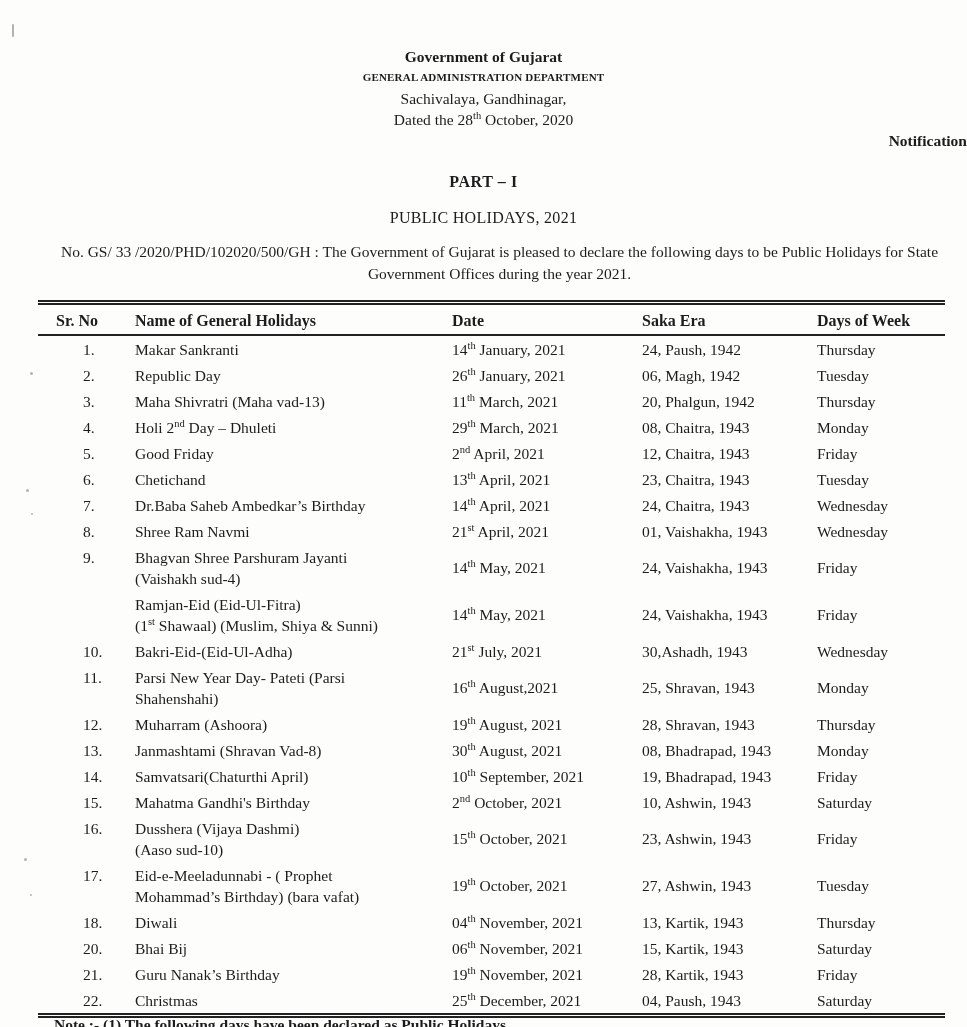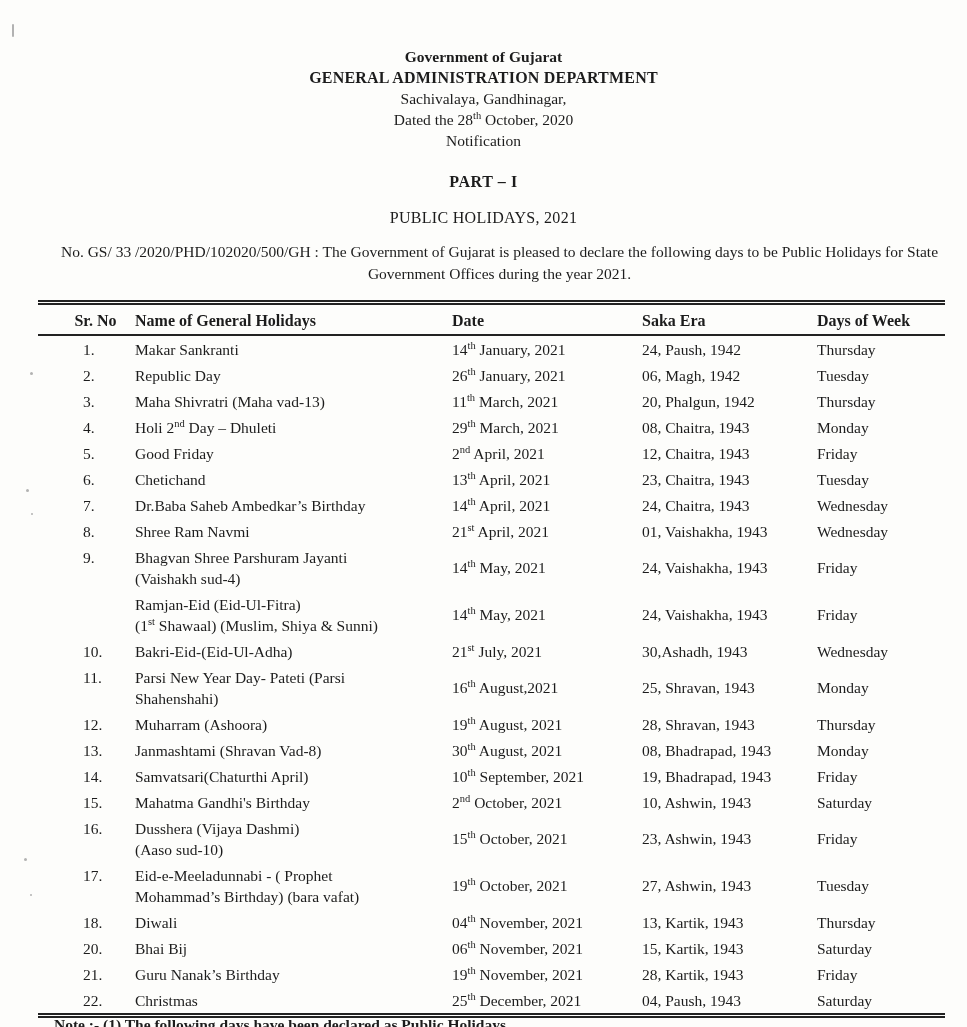--- a/index.html
+++ b/index.html
@@ -7,22 +7,22 @@
   .page {
     width: 967px; height: 1027px;
     background: #fdfdfb;
     position: relative;
     overflow: hidden;
     font-family: "Liberation Serif", "DejaVu Serif", serif;
     color: #1c1c1c;
   }
   .header { text-align: center; padding-top: 46px; font-size: 15.5px; line-height: 21px; }
   .org  { font-size: 15.5px; font-weight: bold; }
-  .dept { font-size: 16px; font-weight: bold; letter-spacing: 0.2px; }
-  .notif { font-weight: normal; }
+  .dept { font-size: 11px; font-weight: bold; letter-spacing: 0.2px; }
+  .notif { font-weight: bold; text-align: right; }
   .part { margin-top: 20px; font-size: 16px; font-weight: bold; letter-spacing: 0.6px; }
   .title { margin-top: 15px; font-size: 16px; font-weight: normal; letter-spacing: 0.3px; }
   .intro {
     font-size: 15.5px; line-height: 21.5px;
     margin: 13px 22px 16px 54px;
     text-align: center;
   }
   table.holidays {
     border-collapse: collapse;
     table-layout: fixed;
@@ -32,21 +32,21 @@
     border-bottom: 5px double #222;
     font-size: 15.5px;
   }
   thead th {
     font-weight: bold; font-size: 16px;
     text-align: left;
     border-bottom: 2px solid #222;
     padding: 5px 0 3px 0;
     line-height: 21px;
   }
-  th.c-sr { padding-left: 18px; text-align: center; }
+  th.c-sr { padding-left: 18px; }
   td { padding: 2.5px 0; line-height: 21px; vertical-align: middle; }
   td.c-sr   { padding-left: 45px; vertical-align: top; }
   td.c-name { vertical-align: top; white-space: pre-line; padding-right: 16px; }
   sup { font-size: 10.5px; line-height: 0; }
   .note {
     position: absolute; left: 54px; top: 1016px;
     font-size: 15.5px; font-weight: bold; white-space: nowrap;
   }
   .speck { position: absolute; background: #8a8a8a; opacity: 0.65; border-radius: 50%; }
   .sp1 { left: 12px; top: 24px; width: 2px; height: 13px; border-radius: 1px; }

